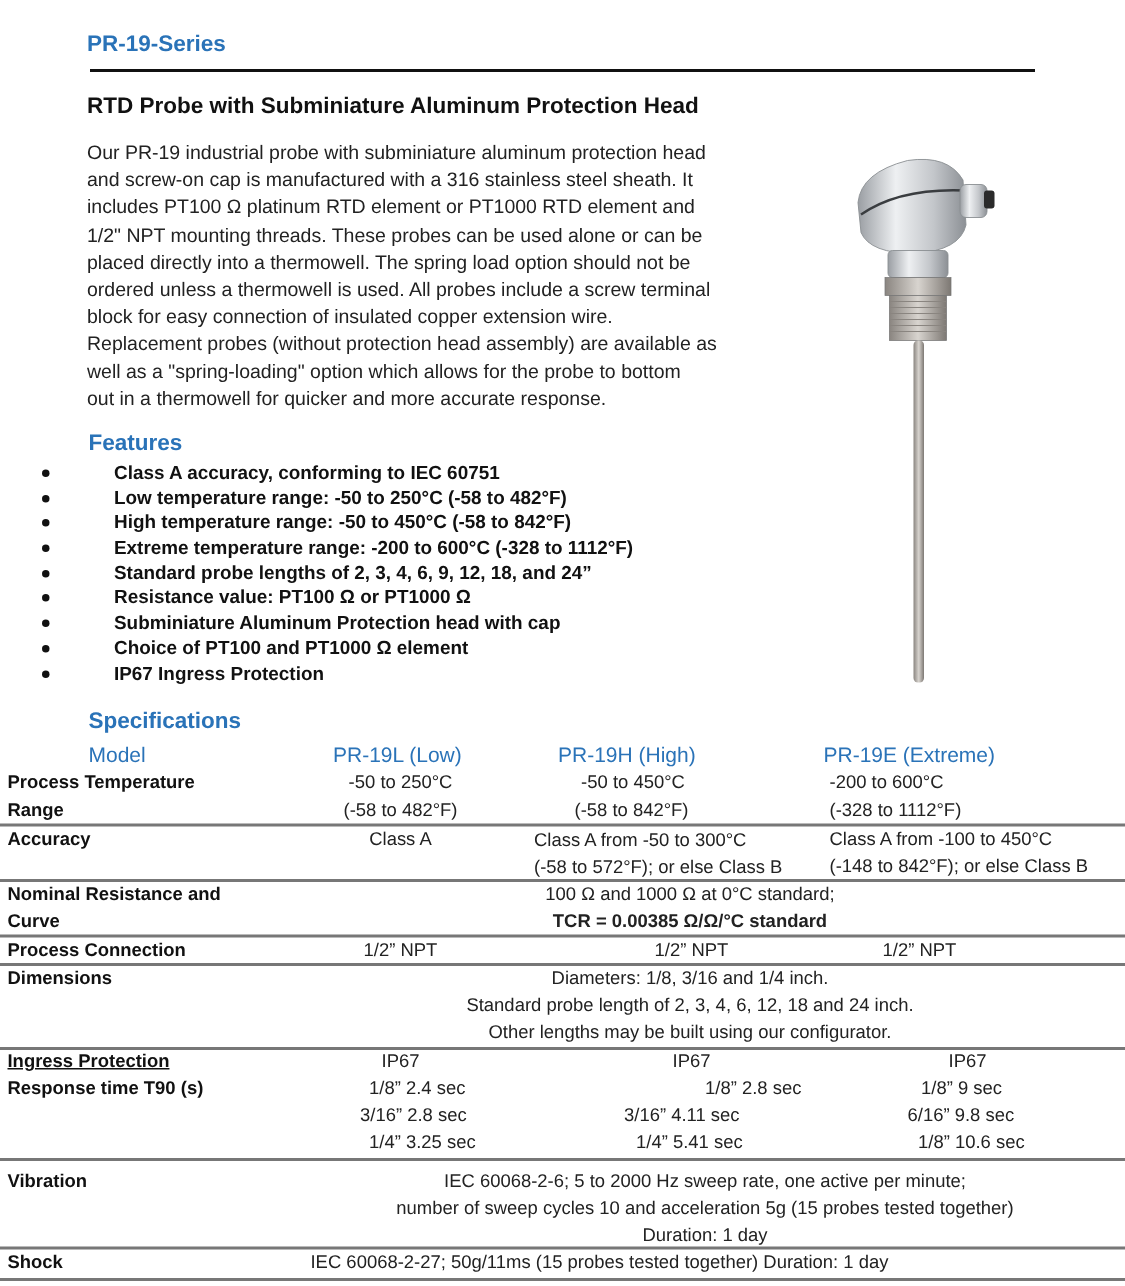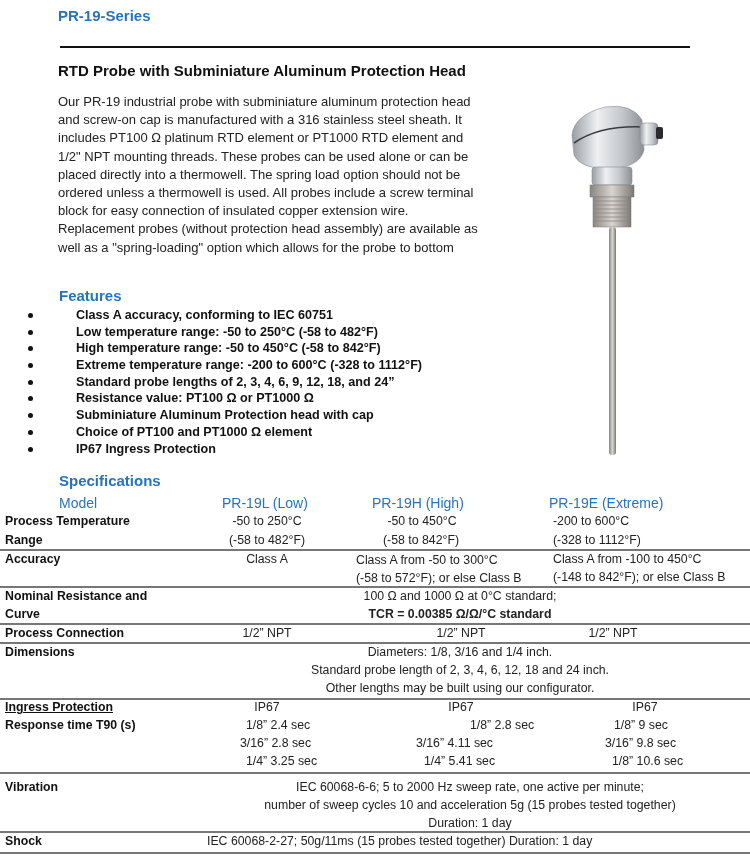--- a/index.html
+++ b/index.html
@@ -1,20 +1,20 @@
 <!DOCTYPE html>
 <html><head>
 <meta charset="utf-8">
 <style>
   html, body { margin: 0; padding: 0; background: #ffffff; }
   body { width: 750px; height: 857px; position: relative; overflow: hidden;
          font-family: "Liberation Sans", "DejaVu Sans", sans-serif; color: #111; }
   .abs { position: absolute; }
   .blue { color: #2a73b8; }
-  .series-title { left: 58px; top: 7px; font-size: 15px; font-weight: bold; }
+  .series-title { left: 58px; top: 21px; font-size: 15px; font-weight: bold; }
   .rule { left: 60px; top: 46px; width: 630px; height: 2px; background: #111; }
   .product-title { left: 58px; top: 62px; font-size: 15px; font-weight: bold; color: #111; }
   .intro { left: 58px; top: 93px; width: 450px; font-size: 13px; line-height: 18.2px; color: #222; }
   .intro div { white-space: nowrap; }
   .section-head { font-size: 15px; font-weight: bold; }
   .features-head { left: 59px; top: 287px; }
   .features { left: 28px; top: 307px; margin: 0; padding: 0; list-style: none; font-size: 12.6px; font-weight: bold; }
   .features li { height: 16.7px; line-height: 16.7px; white-space: nowrap; position: relative; padding-left: 48px; }
   .features li .bullet { position: absolute; left: 0; top: 6px; width: 5px; height: 5px; border-radius: 50%; background: #111; }
   .product-image { left: 560px; top: 95px; width: 110px; height: 365px; }
@@ -37,20 +37,21 @@
 <div class="abs intro">
   <div>Our PR-19 industrial probe with subminiature aluminum protection head</div>
   <div>and screw-on cap is manufactured with a 316 stainless steel sheath. It</div>
   <div>includes PT100 Ω platinum RTD element or PT1000 RTD element and</div>
   <div>1/2" NPT mounting threads. These probes can be used alone or can be</div>
   <div>placed directly into a thermowell. The spring load option should not be</div>
   <div>ordered unless a thermowell is used. All probes include a screw terminal</div>
   <div>block for easy connection of insulated copper extension wire.</div>
   <div>Replacement probes (without protection head assembly) are available as</div>
   <div>well as a "spring-loading" option which allows for the probe to bottom</div>
+  <div>out in a thermowell for quicker and more accurate response.</div>
 </div>
 
 <div class="abs product-image">
   <svg width="110" height="365" viewBox="0 0 110 365" xmlns="http://www.w3.org/2000/svg">
     <defs>
       <linearGradient id="metal" x1="0" x2="1" y1="0" y2="0">
         <stop offset="0" stop-color="#9a9ea3"></stop>
         <stop offset="0.35" stop-color="#eef0f2"></stop>
         <stop offset="0.7" stop-color="#c3c6ca"></stop>
         <stop offset="1" stop-color="#8c9095"></stop>
@@ -166,28 +167,28 @@
 
   <div class="row" style="top:716px;">
     <div class="cell label" style="top:0;">Response time  T90 (s)</div>
     <div class="cell" style="left:246px; top:0;">1/8”  2.4 sec</div>
     <div class="cell" style="left:240px; top:18px;">3/16”  2.8 sec</div>
     <div class="cell" style="left:246px; top:36px;">1/4”  3.25 sec</div>
     <div class="cell" style="left:424px; top:0;margin-left:46px;">1/8”  2.8 sec</div>
     <div class="cell" style="left:416px; top:18px;">3/16”  4.11 sec</div>
     <div class="cell" style="left:424px; top:36px;">1/4”   5.41 sec</div>
     <div class="cell" style="left:614px; top:0;">1/8”  9 sec</div>
-    <div class="cell" style="left:605px; top:18px;">3/16”  9.8 sec</div>
+    <div class="cell" style="left:605px; top:18px;">6/16”  9.8 sec</div>
     <div class="cell" style="left:612px; top:36px;">1/8”  10.6 sec</div>
   </div>
   <div class="sep" style="top:772px;"></div>
 
   <div class="row" style="top:778px;">
     <div class="cell label" style="top:0;">Vibration</div>
-    <div class="cell center" style="left:220px; width:500px; top:0;">IEC 60068-6-6; 5 to 2000 Hz sweep rate, one active per minute;</div>
+    <div class="cell center" style="left:220px; width:500px; top:0;">IEC 60068-2-6; 5 to 2000 Hz sweep rate, one active per minute;</div>
     <div class="cell center" style="left:220px; width:500px; top:18px;">number of sweep cycles 10 and acceleration 5g (15 probes tested together)</div>
     <div class="cell center" style="left:220px; width:500px; top:36px;">Duration: 1 day</div>
   </div>
   <div class="sep" style="top:831px;"></div>
 
   <div class="row" style="top:832px;">
     <div class="cell label" style="top:0;">Shock</div>
     <div class="cell" style="left:207px; top:0;">IEC 60068-2-27; 50g/11ms (15 probes tested together)  Duration: 1 day</div>
   </div>
   <div class="sep" style="top:852px;"></div>

